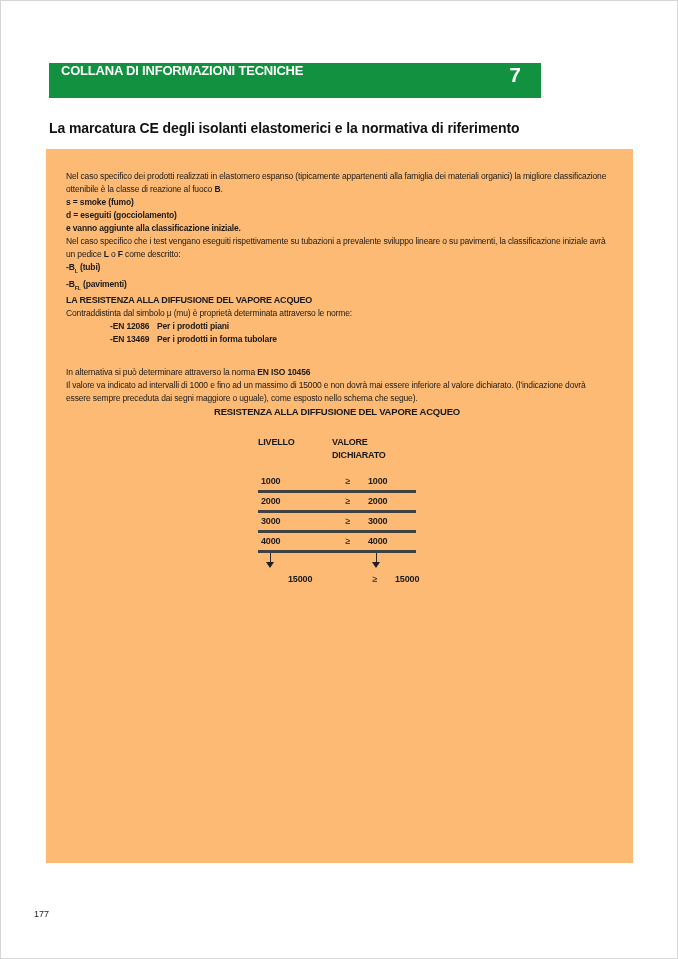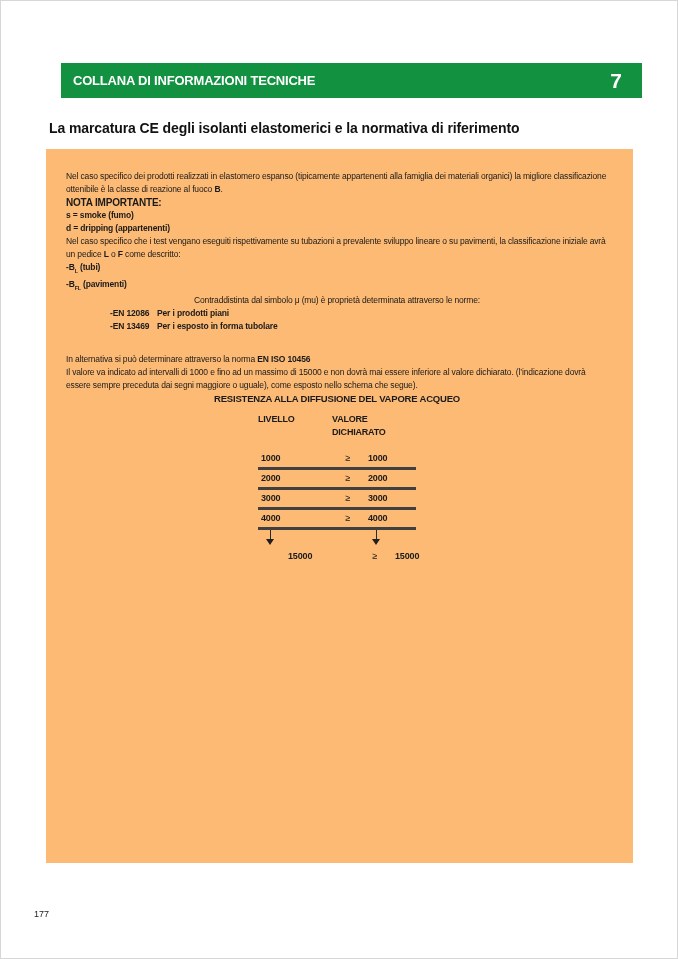--- a/index.html
+++ b/index.html
@@ -3,23 +3,23 @@
 <meta charset="utf-8">
 <style>
   * { margin:0; padding:0; box-sizing:border-box; }
   html,body { background:#ffffff; }
   body { font-family:"Liberation Sans","DejaVu Sans",sans-serif; color:#1a1a1a; }
   .page {
     position:relative; width:678px; height:959px; background:#ffffff;
     border:1px solid #d7d7d7; overflow:hidden;
   }
   .header-bar {
-    position:absolute; left:48px; top:62px; width:581px; height:35px;
-    background:#129240; display:flex; align-items:center;
-    padding:0 20px 0 12px; justify-content:space-between;margin-left:12px;
+    position:absolute; left:48px; top:62px; width:492px; height:35px;
+    background:#129240; display:flex; 
+    padding:0 20px 0 12px; justify-content:space-between;
   }
   .header-bar .bar-title {
     color:#ffffff; font-weight:700; font-size:13px; letter-spacing:-0.2px;
   }
   .header-bar .chapter {
     color:#ffffff; font-weight:700; font-size:21px;
   }
   .doc-title {
     position:absolute; left:48px; top:119px;
     font-weight:700; font-size:14px; letter-spacing:-0.1px; color:#111;
@@ -35,28 +35,28 @@
   .p1 { margin-bottom:17px; }
   .nota { font-size:10px; font-weight:700; margin-bottom:13px; letter-spacing:-0.2px; }
   .p2 { margin-bottom:18px; }
   .sline { font-weight:700; margin-bottom:12px; }
   .dline { font-weight:700; margin-bottom:15px; }
   .eline { font-weight:700; margin-bottom:12px; }
   .p3 { margin-bottom:16px; }
   .bl { font-weight:700; margin-bottom:12px; }
   .bfl { font-weight:700; margin-bottom:15px; }
   .vapor-heading { font-weight:700; font-size:9px; margin-bottom:15px; letter-spacing:-0.2px; }
-  .contra { margin-bottom:14px;text-align:center; }
+  .contra { margin-bottom:14px; }
   .en-line { font-weight:700; margin-bottom:12px; }
   .en-line.last { margin-bottom:20px; }
   .en-code { display:inline-block; width:47px;margin-left:44px; }
   .p5 { margin-bottom:12px; }
   .p6 { margin-bottom:37px; }
   
-  .t-title { text-align:center; font-weight:700; font-size:9.5px; margin-bottom:8px; letter-spacing:-0.2px; }
+  .t-title { text-align:center; font-weight:700; font-size:9.5px; margin-bottom:18px; letter-spacing:-0.2px; }
   .vtable { width:158px; margin:0 auto; }
   .t-head {
     display:grid; grid-template-columns:74px 84px;
     font-weight:700; font-size:9px; margin-bottom:11px; letter-spacing:-0.2px;
   }
   .t-row {
     display:grid; grid-template-columns:70px 40px 48px;
     height:20px; align-items:center; font-weight:700; font-size:9px;
   }
   .t-row.lined { border-bottom:3px solid #404040; }
@@ -82,29 +82,30 @@
 
   <div class="header-bar">
     <span class="bar-title">COLLANA DI INFORMAZIONI TECNICHE</span>
     <span class="chapter">7</span>
   </div>
 
   <div class="doc-title">La marcatura CE degli isolanti elastomerici e la normativa di riferimento</div>
 
   <div class="content-box">
     <p class="p1"><span>Nel caso specifico dei prodotti realizzati in elastomero espanso (tipicamente appartenenti alla famiglia dei materiali organici) la migliore classificazione ottenibile è la classe di reazione al fuoco </span><span class="b">B</span><span>.</span></p>
-    <p class="nota">NOTA IMPORTANTE:</p>
     <p class="sline">s = smoke (fumo)</p>
-    <p class="dline">d = dripping (appartenenti)</p>
+    <p class="dline">d = eseguiti (gocciolamento)</p>
+    <p class="eline">e vanno aggiunte alla classificazione iniziale.</p>
     <p class="p3"><span>Nel caso specifico che i test vengano eseguiti rispettivamente su tubazioni a prevalente sviluppo lineare o su pavimenti, la classificazione iniziale avrà un pedice </span><span class="b">L</span><span> o </span><span class="b">F</span><span> come descritto:</span></p>
     <p class="bl"><span class="b">-B</span><sub class="b">L</sub><span class="b"> (tubi)</span></p>
     <p class="bfl"><span class="b">-B</span><sub class="b">FL</sub><span class="b"> (pavimenti)</span></p>
+    <p class="vapor-heading">LA RESISTENZA ALLA DIFFUSIONE DEL VAPORE ACQUEO</p>
     <p class="contra">Contraddistinta dal simbolo μ (mu) è proprietà determinata attraverso le norme:</p>
     <p class="en-line"><span class="en-code">-EN 12086</span><span>Per i prodotti piani</span></p>
-    <p class="en-line last"><span class="en-code">-EN 13469</span><span>Per i esposto in forma tubolare</span></p>
+    <p class="en-line last"><span class="en-code">-EN 13469</span><span>Per i prodotti in forma tubolare</span></p>
     <p class="p5"><span>In alternativa si può determinare attraverso la norma </span><span class="b">EN ISO 10456</span></p>
     <p class="p6">Il valore va indicato ad intervalli di 1000 e fino ad un massimo di 15000 e non dovrà mai essere inferiore al valore dichiarato. (l’indicazione dovrà essere sempre preceduta dai segni maggiore o uguale), come esposto nello schema che segue).</p>
 
     <div class="t-title">RESISTENZA ALLA DIFFUSIONE DEL VAPORE ACQUEO</div>
     <div class="vtable">
       <div class="t-head">
         <span>LIVELLO</span>
         <span>VALORE DICHIARATO</span>
       </div>
 

